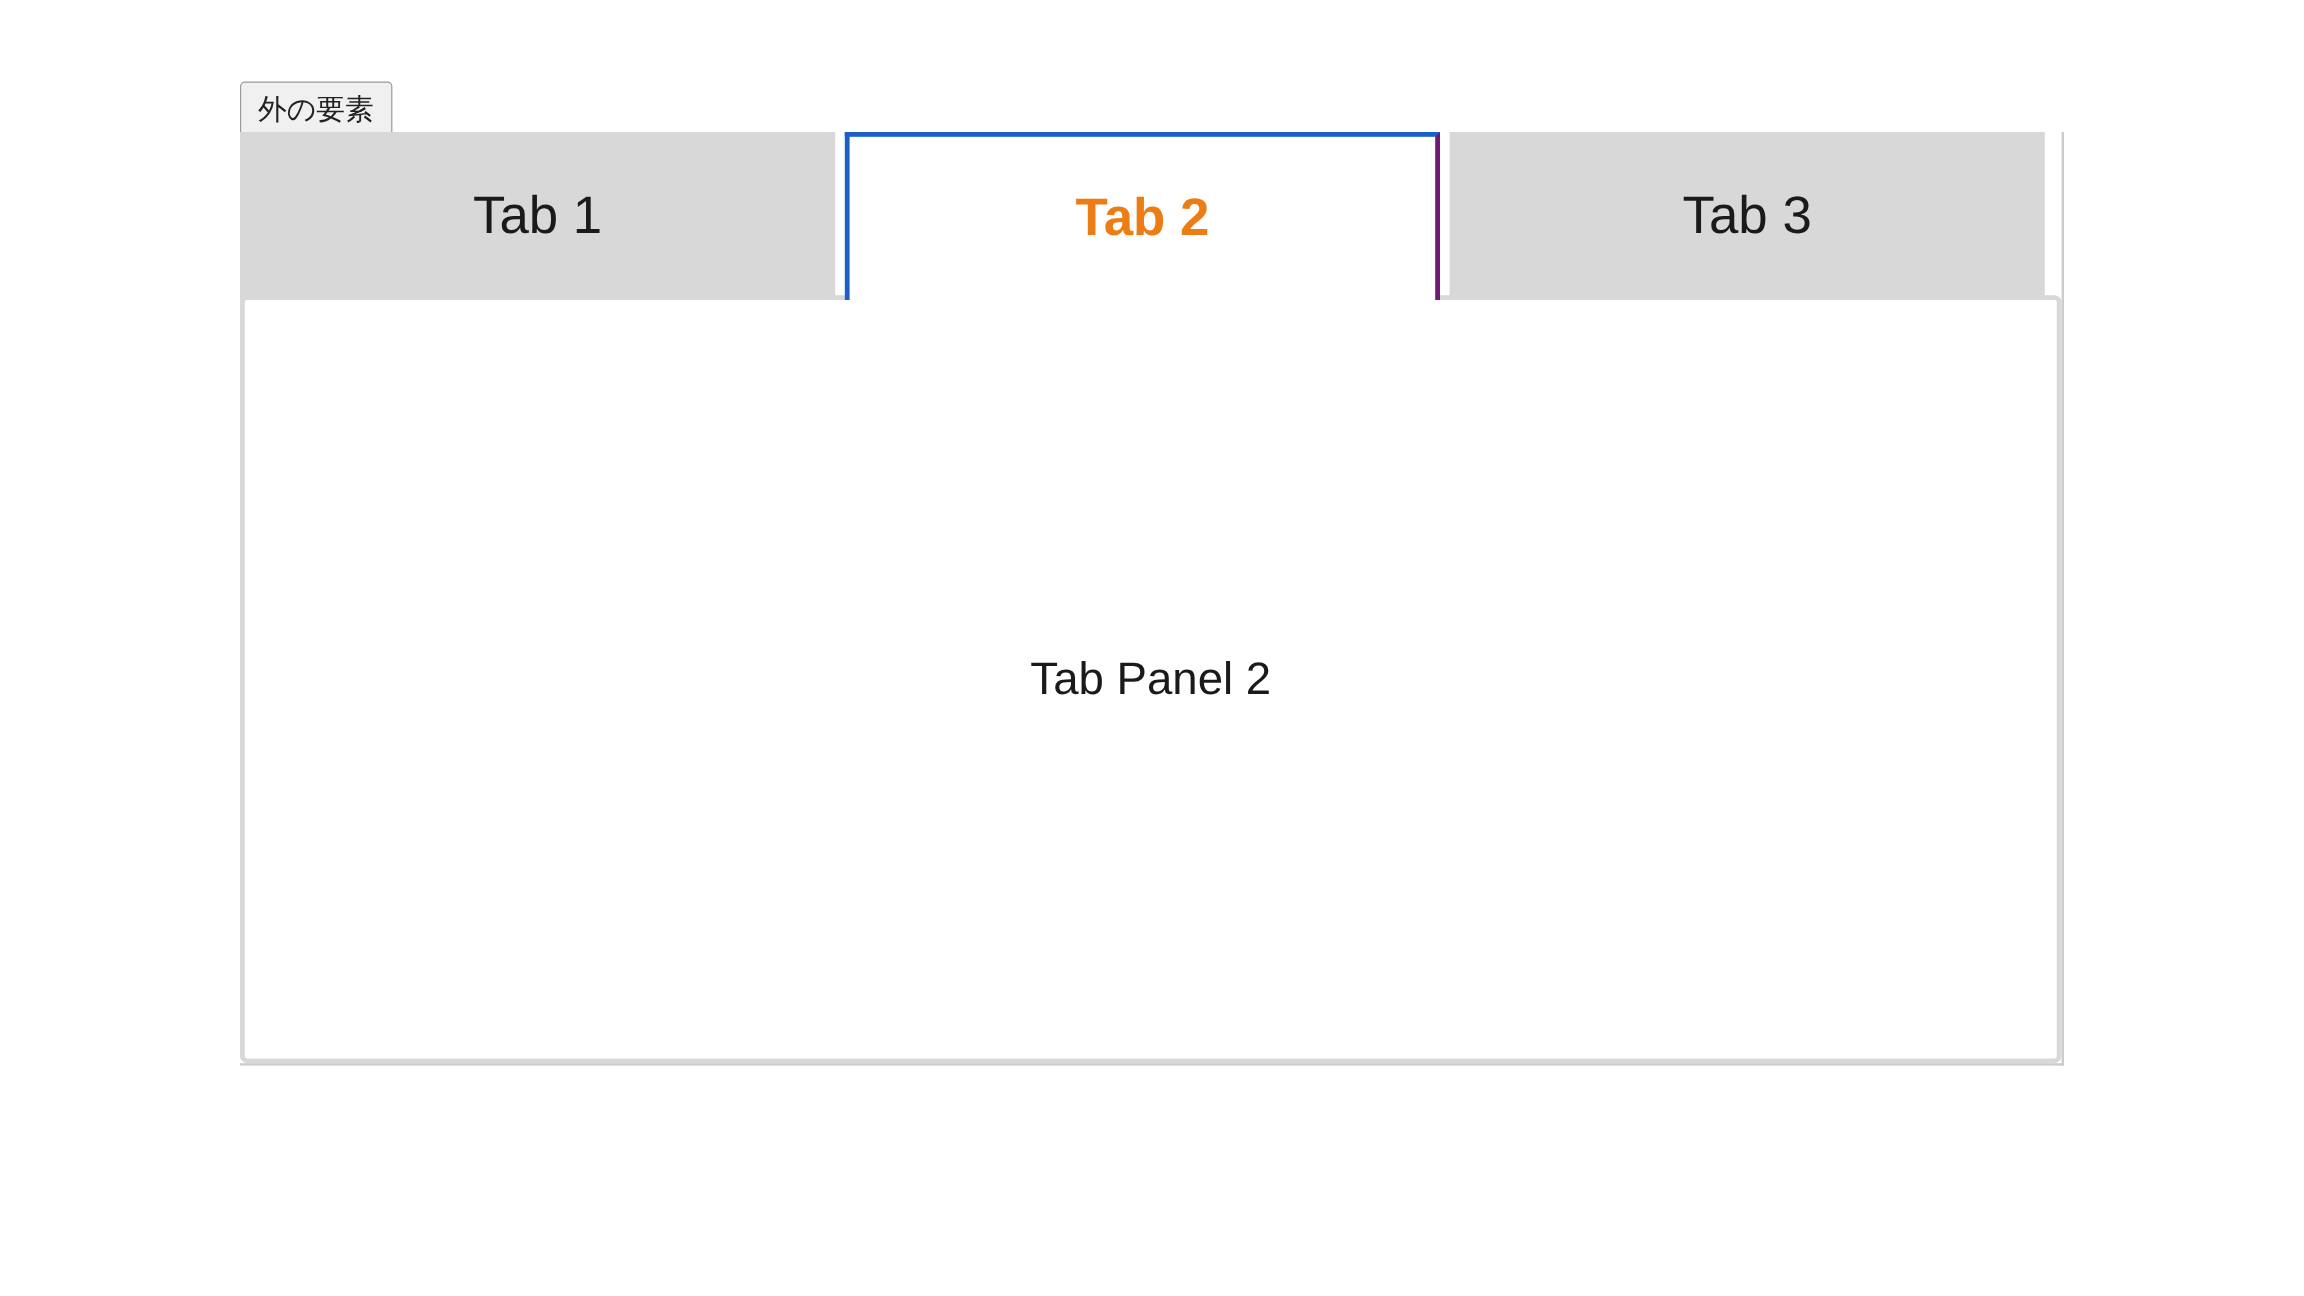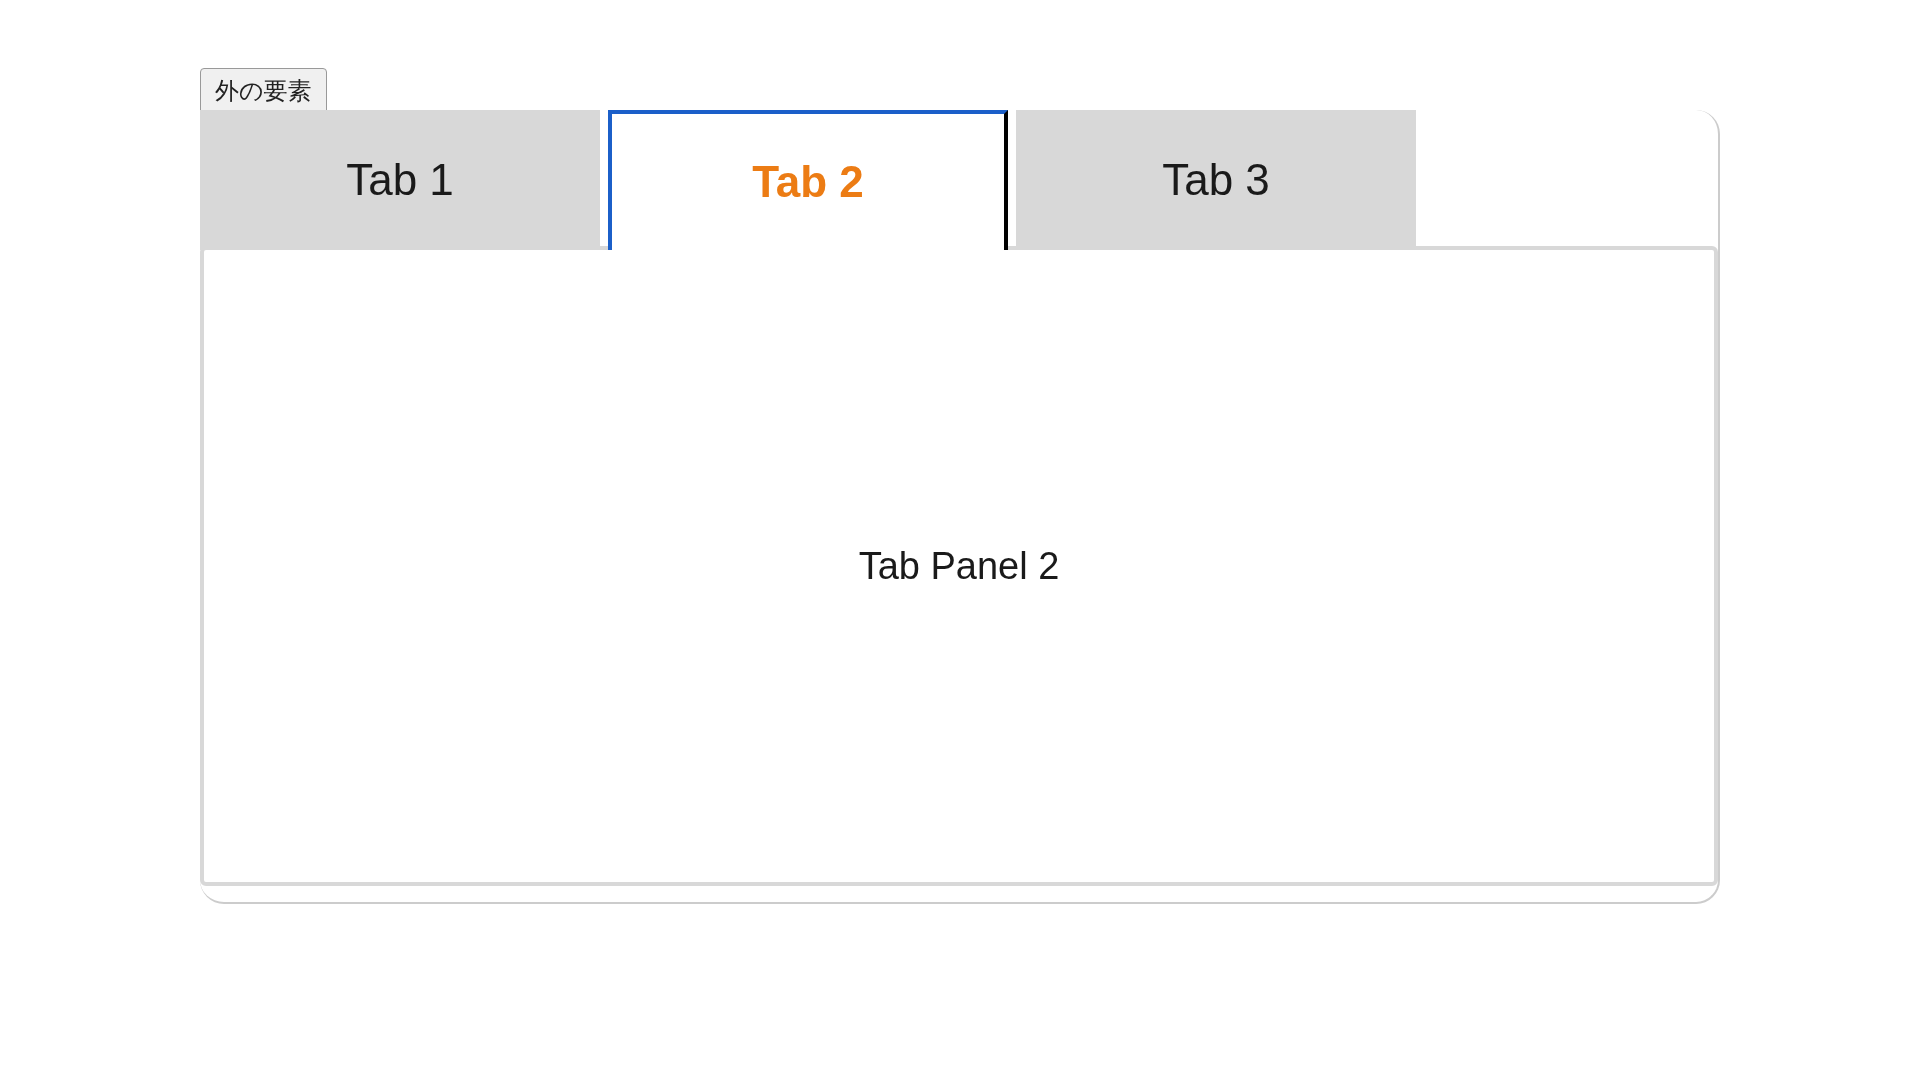--- a/index.html
+++ b/index.html
@@ -13,23 +13,22 @@
       background: #ffffff;
       width: 1920px;
       height: 1080px;
       overflow: hidden;
     }
     
     .outer-container {
       margin: 110px 200px 0 200px;
       border-right: 2px solid #ccc;
       border-bottom: 2px solid #ccc;
-      padding-bottom: 16px;
+      padding-bottom: 0;
       position: relative;
-      border-radius: 24px;
     }
     
     .outside-button {
       position: absolute;
       top: -42px;
       left: 0;
       font-family: inherit;
       font-size: 24px;
       padding: 6px 14px;
       background: #f0f0f0;
@@ -43,40 +42,40 @@
       padding: 0;
     }
     
     .tab-list {
       display: flex;
       list-style: none;
       gap: 8px;
     }
     
     .tab-item {
-      width: 400px;
+      width: 496px;
       height: 140px;
       display: flex;
       align-items: center;
       justify-content: center;
       font-size: 44px;
       font-weight: 400;
       background: #d8d8d8;
       color: #1a1a1a;
       cursor: pointer;
       position: relative;
     }
     
     .tab-item.active {
       background: #ffffff;
       color: #ec7c14;
       font-weight: 700;
       border-top: 4px solid #1b5fc9;
       border-left: 4px solid #1b5fc9;
-      border-right: 4px solid #000000;
+      border-right: 4px solid #701a75;
       border-bottom: none;
       z-index: 2;
     }
     
     .tab-panel {
       border: 4px solid #d8d8d8;
       border-radius: 6px;
       height: 640px;
       margin-top: -4px;
       display: flex;

